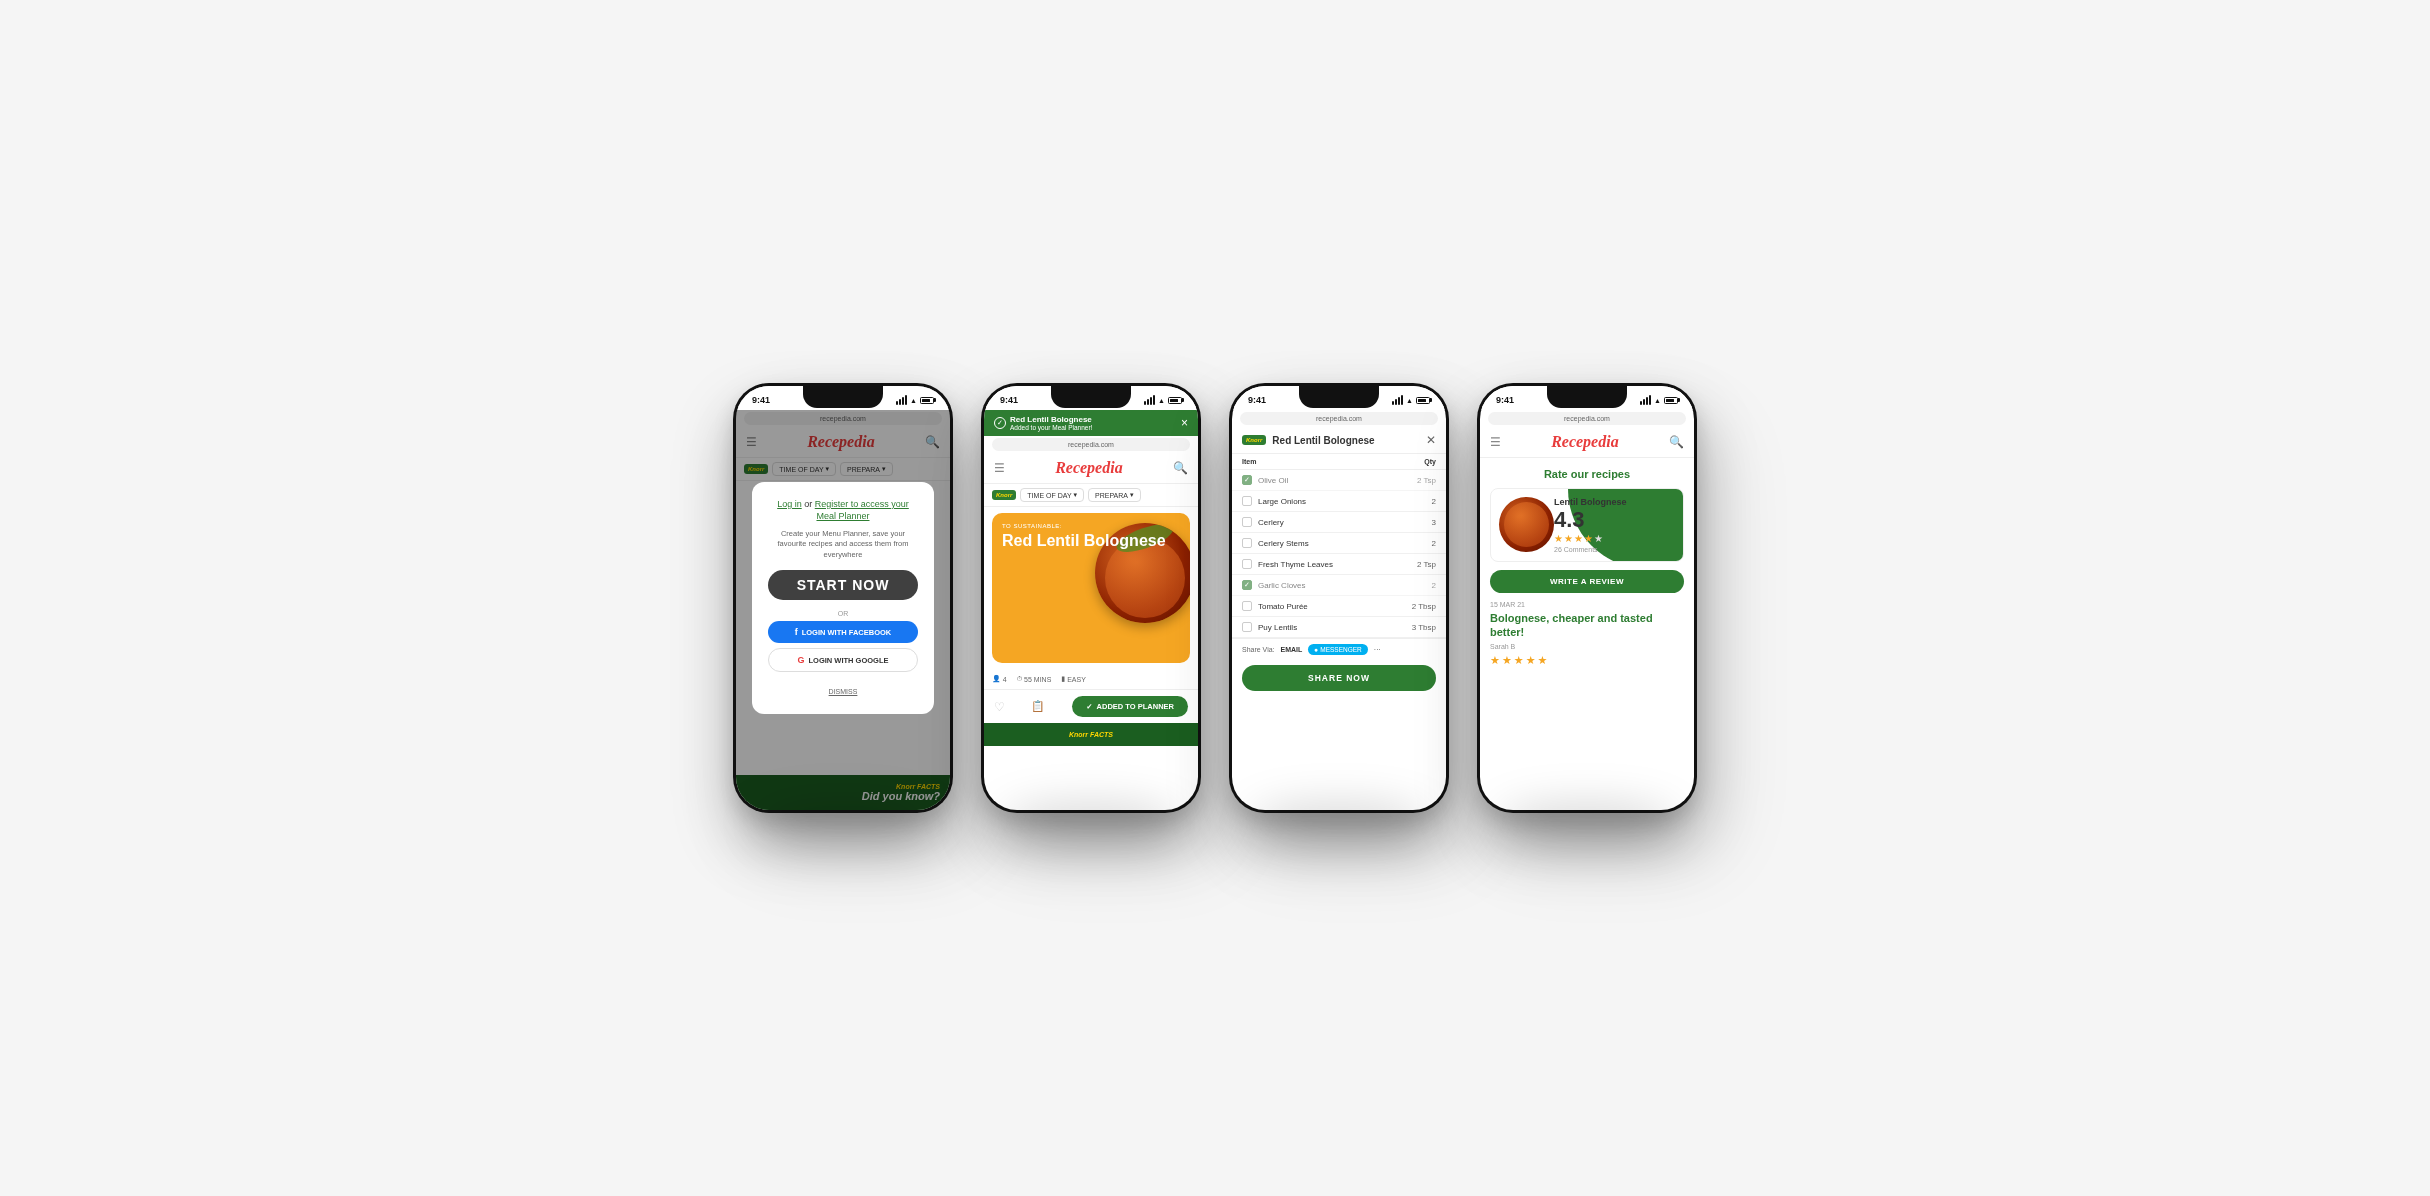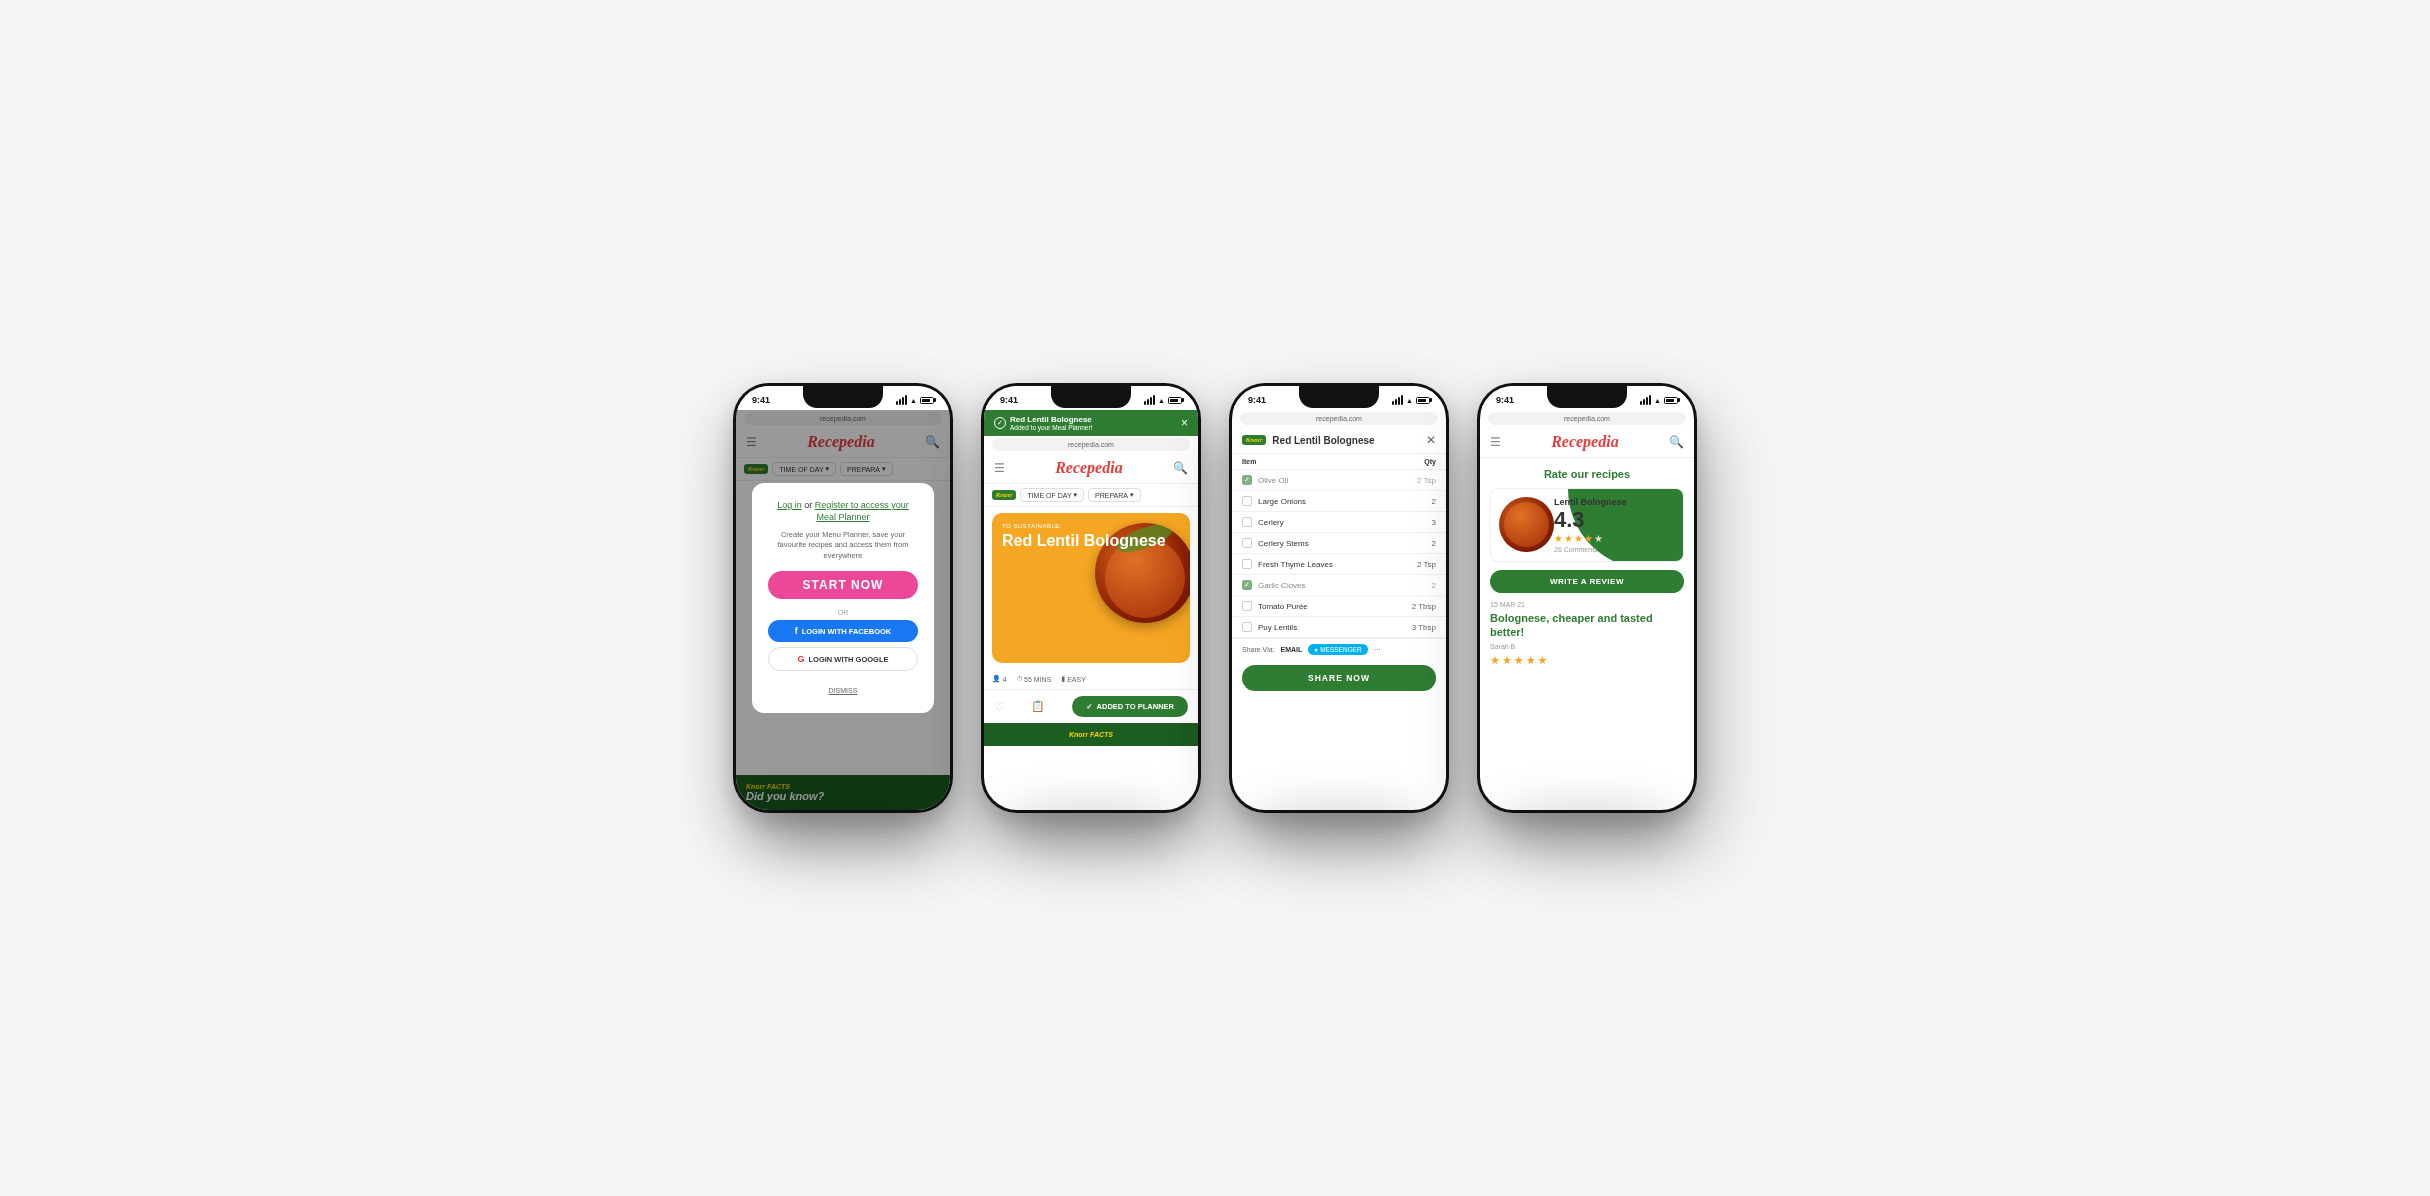--- a/index.html
+++ b/index.html
@@ -193,27 +193,27 @@
       line-height: 1.4;
     }
     .modal-title a { color: #2e7d32; text-decoration: underline; }
     .modal-subtitle {
       font-size: 7.5px;
       color: #666;
       margin-bottom: 10px;
       line-height: 1.4;
     }
     .btn-start {
-      background: #ec4899;
+      background: #404040;
       color: #fff;
       border: none;
       border-radius: 20px;
       padding: 7px 0;
       width: 100%;
-      font-size: 12px;
+      font-size: 14px;
       font-weight: 700;
       letter-spacing: 1px;
       cursor: pointer;
       margin-bottom: 6px;
     }
     .divider-or {
       font-size: 7px;
       color: #999;
       margin: 4px 0;
     }
@@ -252,21 +252,21 @@
     .dismiss-link {
       font-size: 7px;
       color: #666;
       text-decoration: underline;
       cursor: pointer;
     }
     
     .bottom-green {
       background: #1b5e20;
       padding: 8px 10px;
-      text-align: left;
+      text-align: right;
       margin-top: 48px;
     }
     .knorr-facts {
       font-size: 7px;
       color: #ffd700;
       font-style: italic;
       font-weight: bold;
     }
     .did-you-know {
       font-size: 11px;

